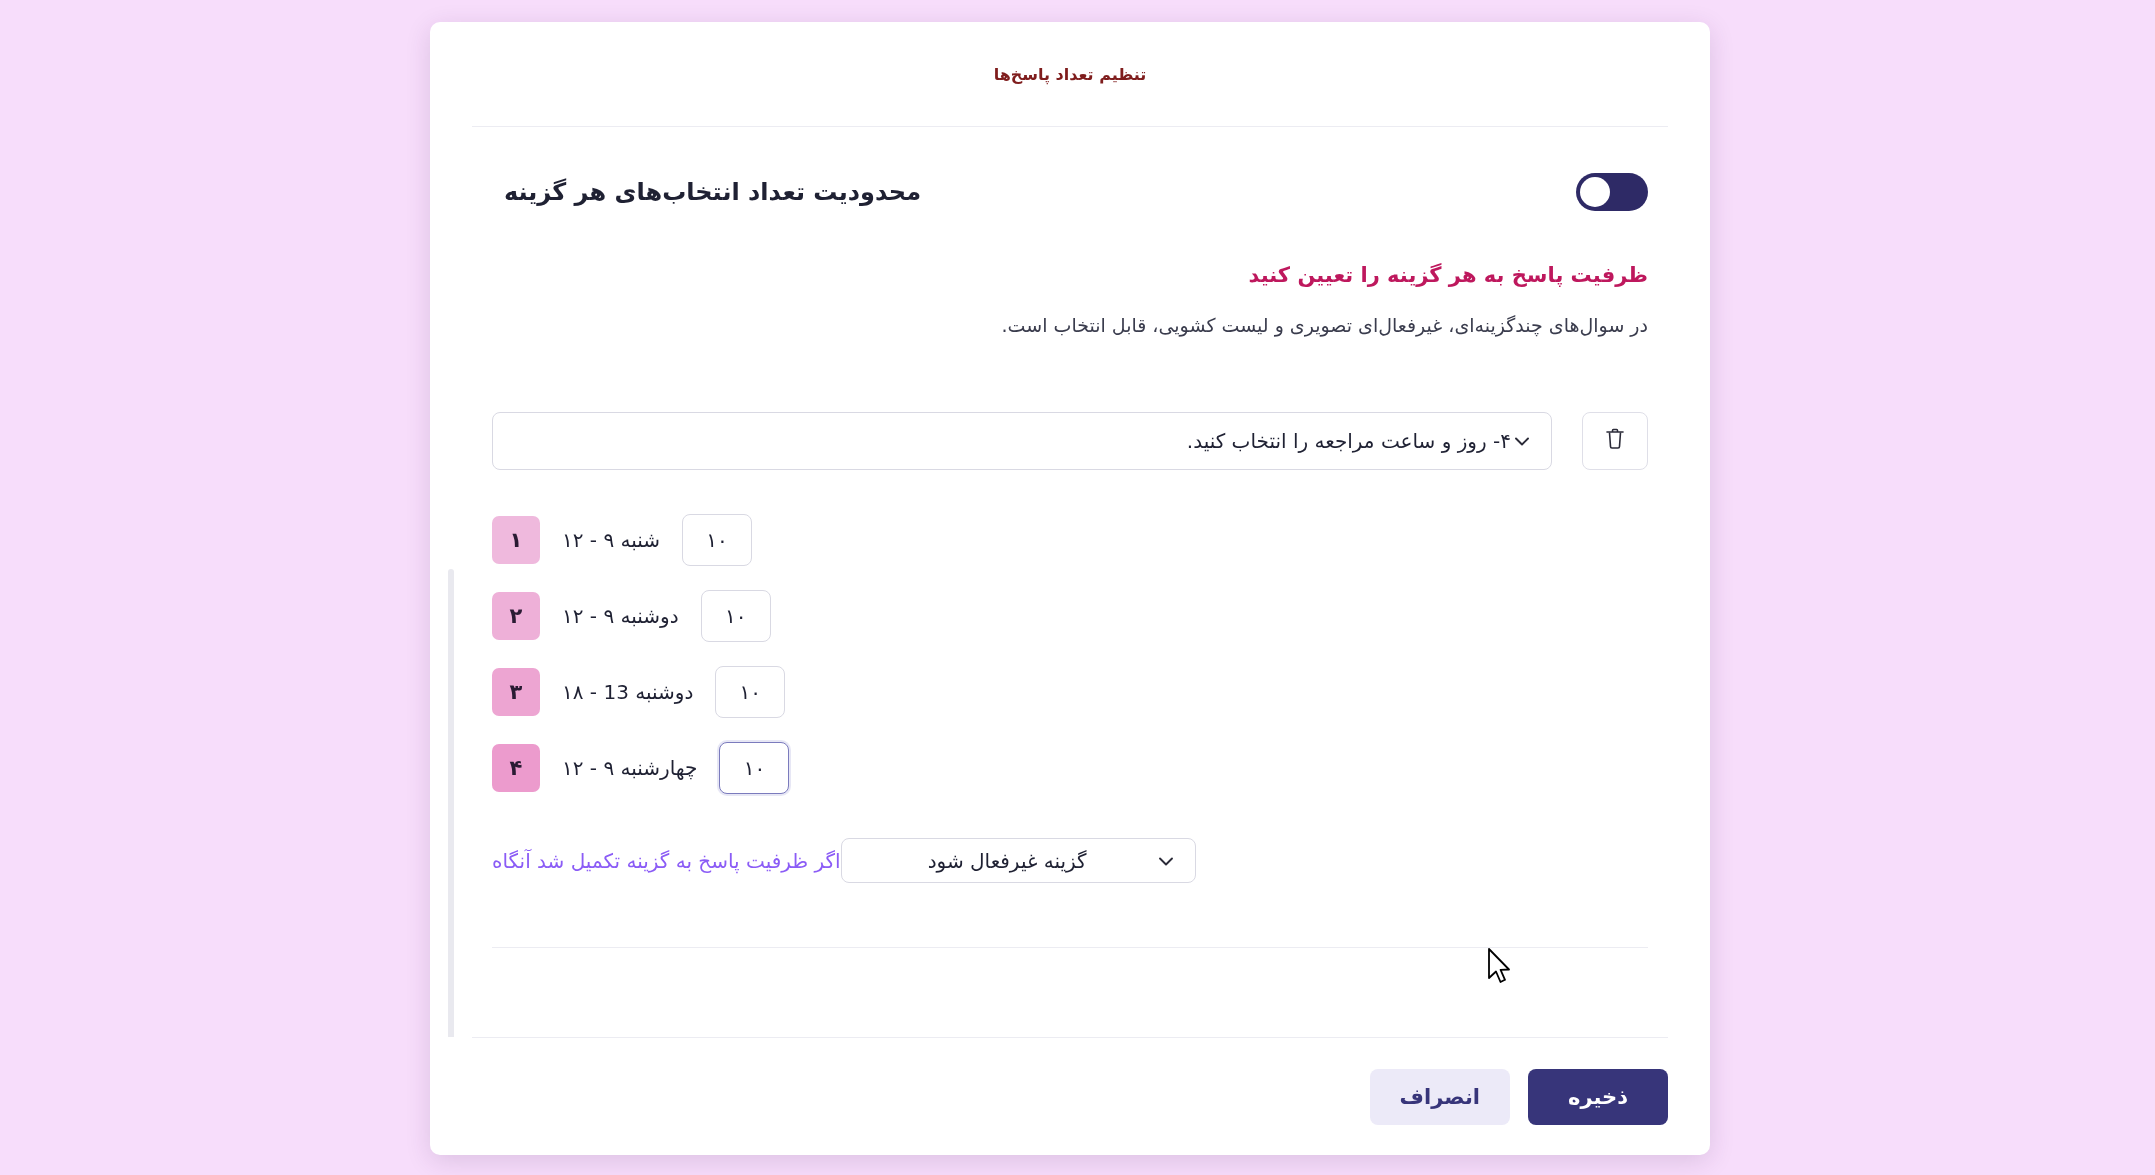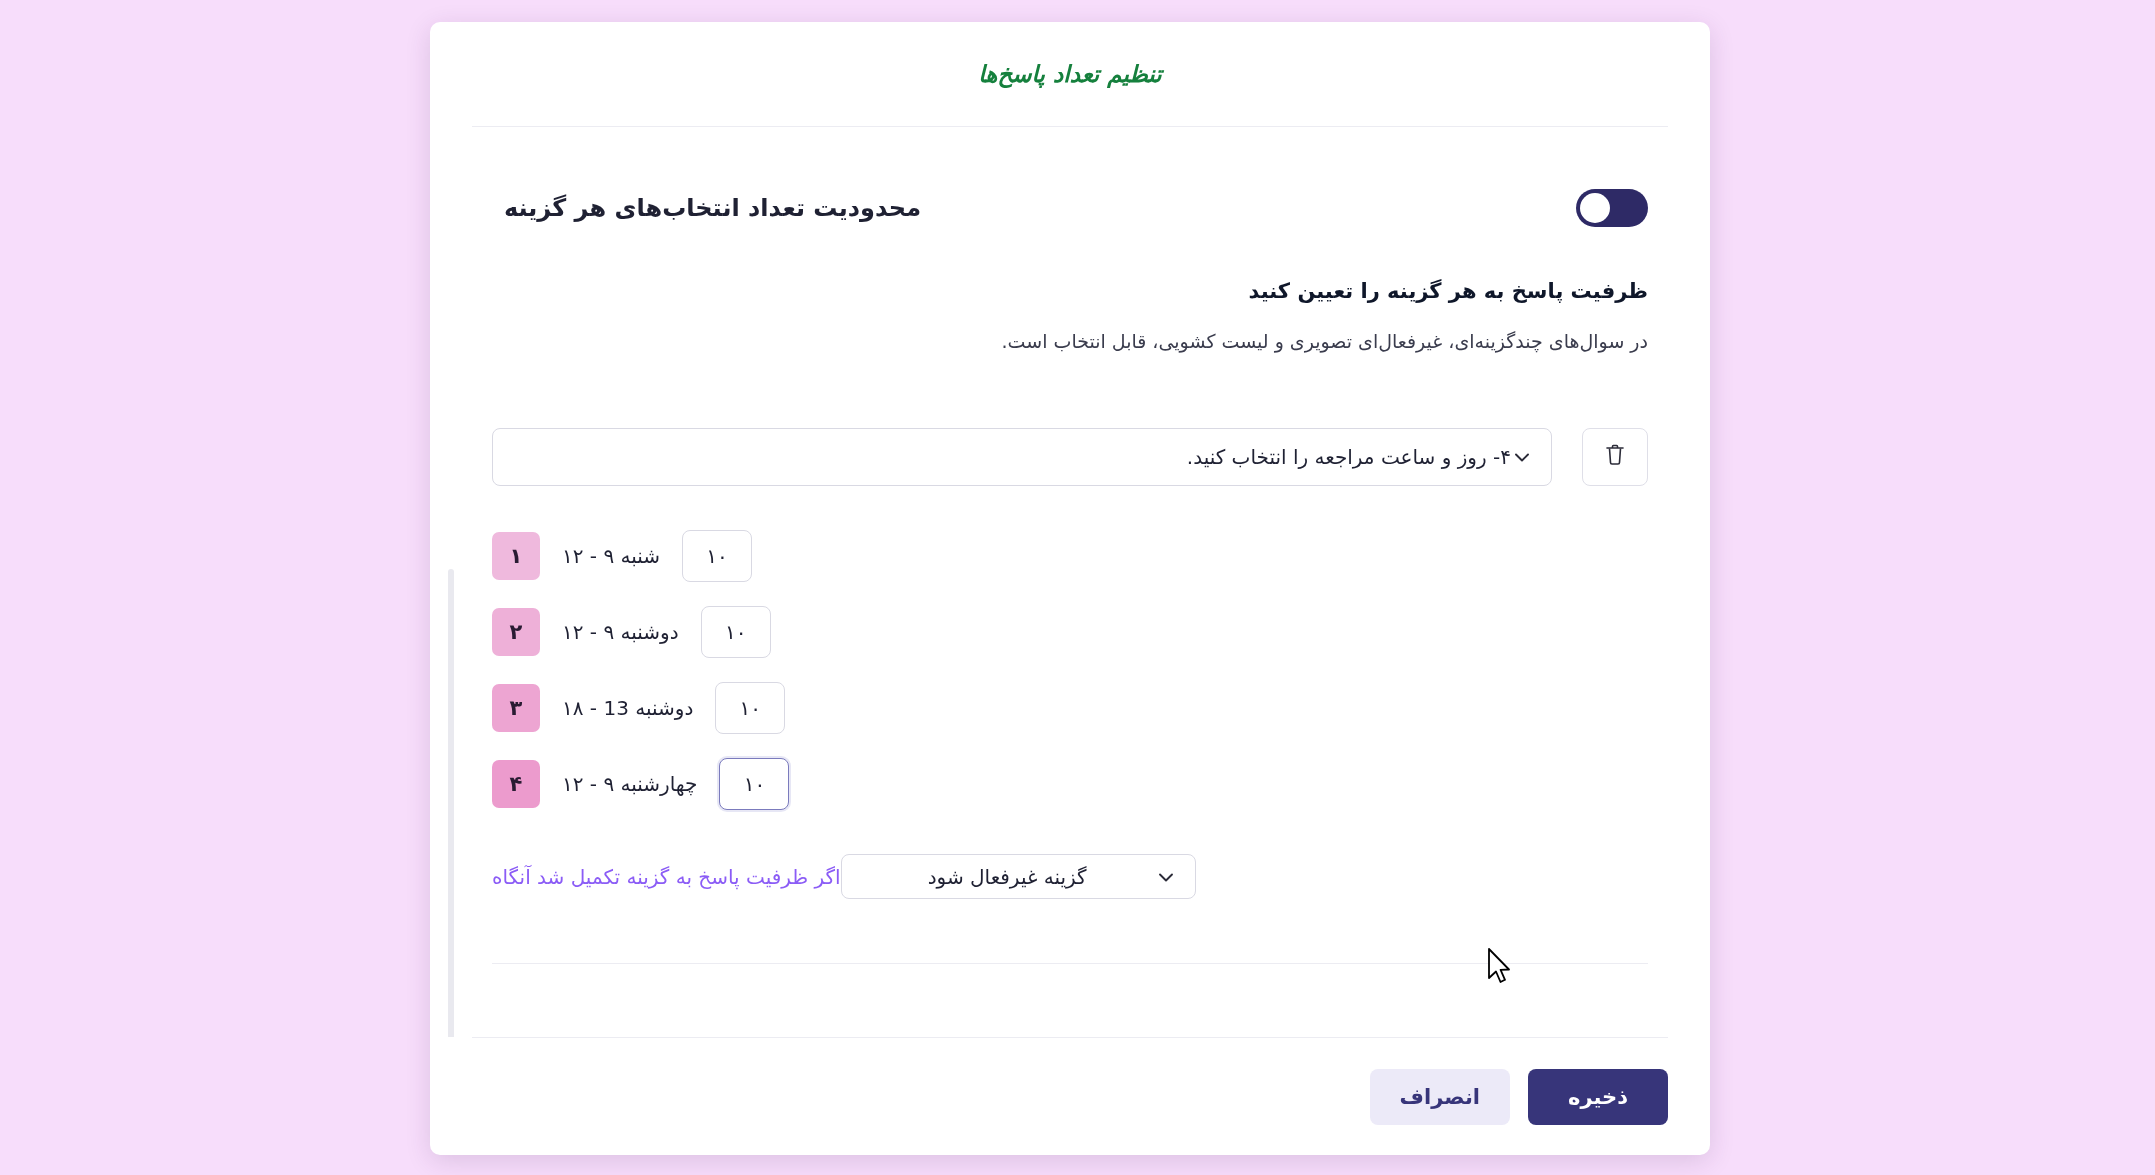--- a/index.html
+++ b/index.html
@@ -38,25 +38,24 @@
   .modal-header {
     height: 105px;
     flex: 0 0 105px;
     display: flex;
     align-items: center;
     justify-content: center;
     border-bottom: 1px solid #ececf2;
     margin: 0 42px;
   }
   .modal-title {
-    font-size: 23px;
-    font-weight: bold;
-    color: #15803d;
+    font-size: 16px;
+    font-weight: bold;
+    color: #7f1d1d;
     letter-spacing: 0;
-    font-style: italic;
   }
 
   .modal-body {
     position: relative;
     flex: 1 1 auto;
     padding: 0 42px;
     overflow: hidden;
   }
 
   
@@ -68,21 +67,21 @@
     height: 590px;
     background: #e9e9ef;
     border-radius: 3px;
   }
 
   
   .toggle-row {
     display: flex;
     align-items: center;
     justify-content: space-between;
-    margin-top: 62px;
+    margin-top: 46px;
     padding: 0 20px 0 32px;
     gap: 23px;
   }
   .toggle-label {
     font-size: 24px;
     font-weight: bold;
     color: #1f2133;
   }
   .toggle {
     width: 72px;
@@ -101,21 +100,21 @@
     height: 30px;
     border-radius: 50%;
     background: #ffffff;
   }
 
   
   .sub-heading {
     text-align: right;
     font-size: 21px;
     font-weight: bold;
-    color: #0f172a;
+    color: #be185d;
     margin-top: 52px;
     padding: 0 20px;
   }
   .description {
     text-align: right;
     font-size: 19px;
     color: #3a3c4d;
     margin-top: 23px;
     padding: 0 20px;
     line-height: 1.6;

